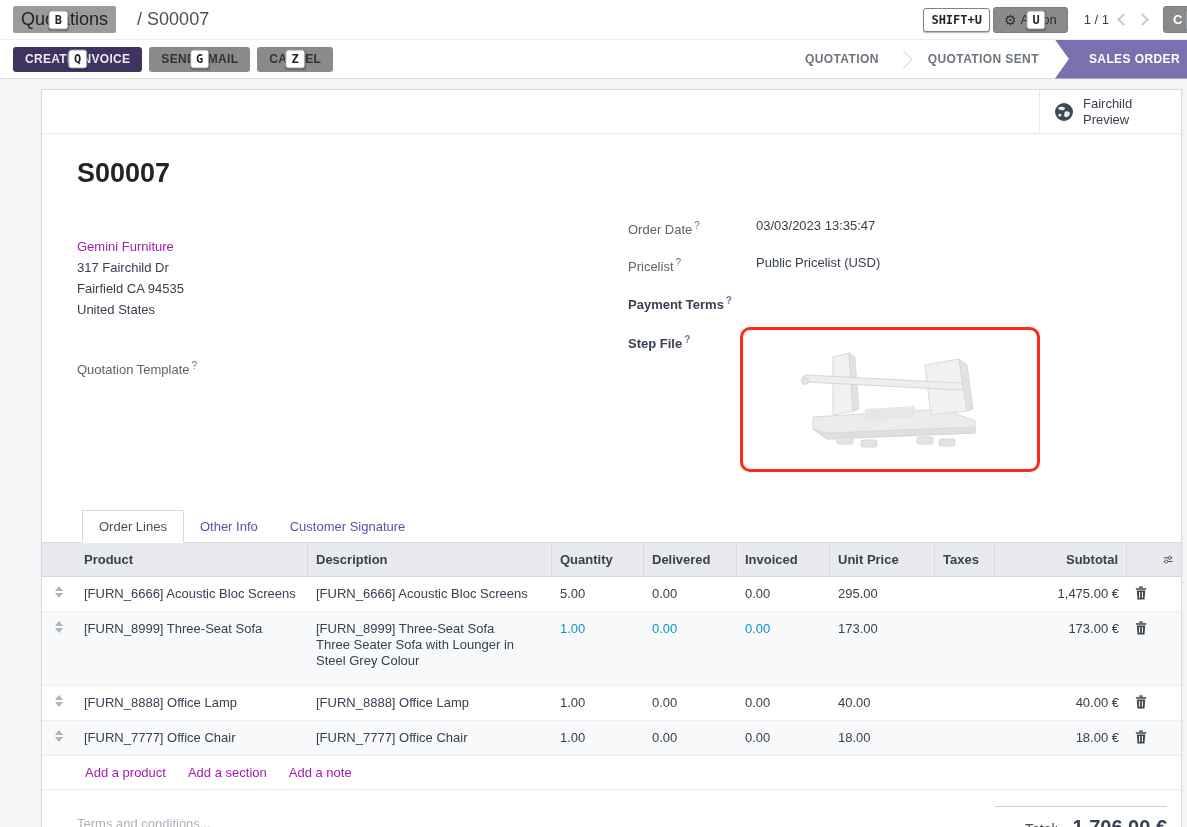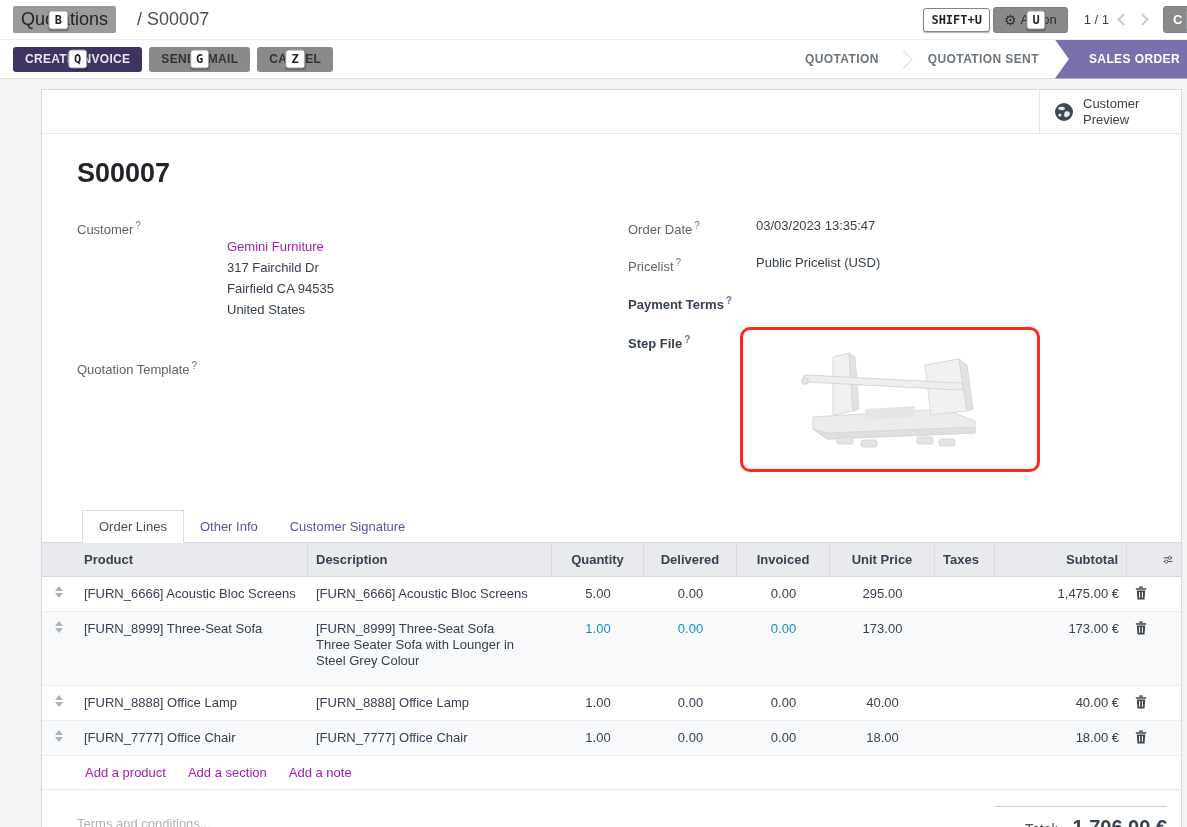--- a/index.html
+++ b/index.html
@@ -93,21 +93,21 @@
   
   .otable { width:100%; font-size:13px; }
   .thead { display:flex; background:#e9eaed; border-bottom:1px solid #d5d8db; }
   .thead .hc { padding:9px 8px; font-weight:700; color:#374151; border-right:1px solid #d9dbdf; }
   .trow { display:flex; border-bottom:1px solid #eceef0; background:#fff; align-items:flex-start; }
   .trow.striped { background:#f8f9fa; }
   .trow .tc { padding:9px 8px; line-height:16px; }
   .c-handle { width:34px; display:flex; flex-direction:column; align-items:center; padding-top:12px; }
   .c-prod { width:232px; }
   .c-desc { flex:1; white-space:pre-line; }
-  .c-qty, .c-del, .c-inv, .c-price { width:92px; text-align:center; }
+  .c-qty, .c-del, .c-inv, .c-price { width:92px; text-align:left; }
   .c-del { width:93px; } .c-inv { width:93px; } .c-price { width:105px; }
   .c-tax { width:60px; }
   .c-sub { width:132px; text-align:right; }
   .c-trash { width:28px; display:flex; justify-content:center; padding-top:10px; cursor:pointer; }
   .c-gear { width:26px; display:flex; align-items:center; justify-content:center; cursor:pointer; }
   .thead .c-handle, .thead .c-trash { border-right:none; }
   .trow.tall { min-height:74px; }
   .num-info { color:#0d94c8; }
   .tri { width:0; height:0; border-left:4px solid transparent; border-right:4px solid transparent; }
   .tri.up { border-bottom:5px solid #aeb4bb; margin-bottom:2px; }
@@ -184,34 +184,31 @@
   <div class="card">
 
     <div class="card-top">
       <div class="preview-btn">
         <svg width="20" height="20" viewBox="0 0 20 20">
           <circle cx="10" cy="10" r="9" fill="#3f4954"></circle>
           <path d="M4 6 C6 4.4 9 4.2 10.5 5.4 C12 6.6 10 8 8.4 8.2 C6.8 8.4 4.6 7.6 4 6 Z" fill="#e9ecef"></path>
           <path d="M11.5 9.5 C13.5 8.8 15.6 9.6 15.9 11.2 C16.2 12.8 14.2 15 12.3 15.2 C10.4 15.4 9.8 13.5 10.2 12 C10.5 10.9 10.8 9.8 11.5 9.5 Z" fill="#e9ecef"></path>
           <path d="M5.2 11.8 C6.4 11.4 7.6 12.2 7.4 13.3 C7.2 14.4 5.8 15 4.9 14.3 C4 13.6 4.2 12.2 5.2 11.8 Z" fill="#e9ecef"></path>
         </svg>
-        <span class="txt">Customer Preview</span>
+        <span class="txt">Fairchild Preview</span>
       </div>
     </div>
 
     <div class="sheet">
       <h1>S00007</h1>
 
       <div class="fields">
 
         <div class="col-left">
           <div class="frow">
-            <span class="flabel">
-              <span>Customer</span><span class="help">?</span>
-            </span>
             <span class="fvalue">
               <a class="link">Gemini Furniture</a>
               <span style="display:block">317 Fairchild Dr
 Fairfield CA 94535
 United States</span>
             </span>
           </div>
           <div class="frow tmpl-row">
             <span class="flabel">
               <span>Quotation Template</span><span class="help">?</span>

